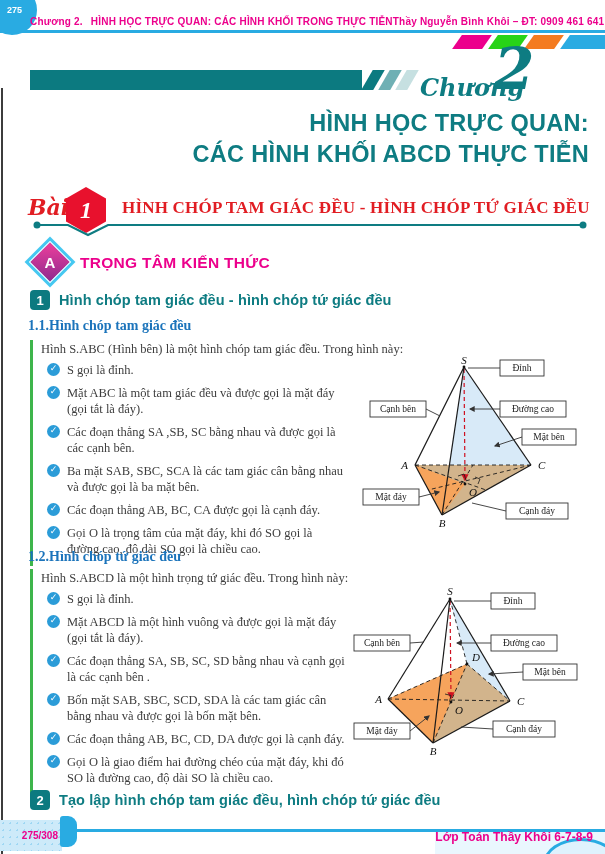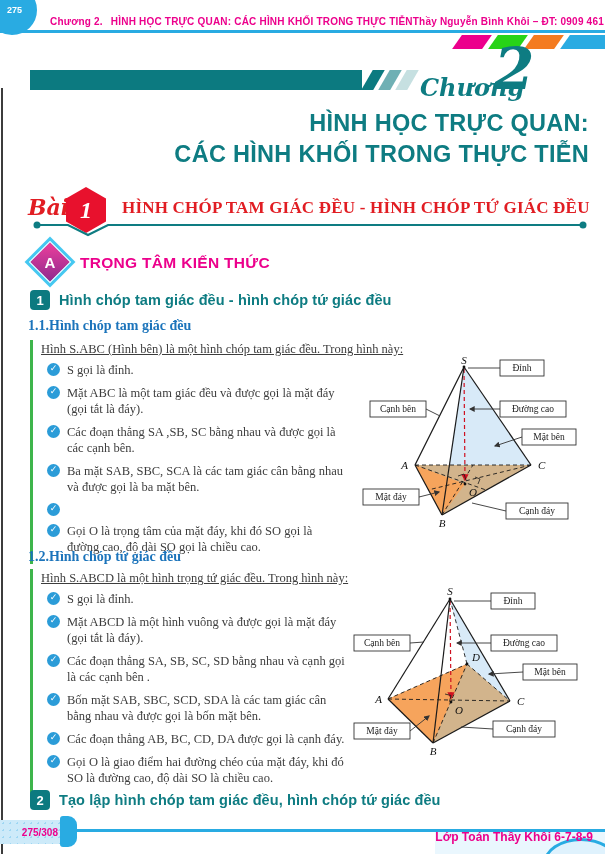--- a/index.html
+++ b/index.html
@@ -5,21 +5,21 @@
   html,body{margin:0;padding:0;background:#e9e9e9;}
   .page{position:relative;width:605px;height:854px;background:#fff;margin:0 auto;
         overflow:hidden;font-family:"Liberation Serif",serif;color:#3d3d3d;}
   
   .edge-line{position:absolute;left:1px;top:88px;bottom:0;width:2px;background:#3c3c3c;}
   
   .corner-badge{position:absolute;left:-16px;top:-18px;width:56px;height:56px;border-radius:50%;
         background:#29abe2;border:3px solid #fff;box-sizing:border-box;}
   .corner-badge span{position:absolute;left:20px;top:20px;color:#fff;
         font:700 9px "Liberation Sans",sans-serif;}
-  .crumbs{position:absolute;top:16px;left:50px;right:14px;display:flex;justify-content:space-between;
+  .crumbs{position:absolute;top:16px;left:30px;right:14px;display:flex;justify-content:space-between;
         color:#ec008c;font:700 10px "Liberation Sans",sans-serif;letter-spacing:.2px;white-space:nowrap;}
   .crumb-left{display:flex;gap:8px;}
   .topline{position:absolute;top:30px;left:0;right:0;height:2.5px;background:#29abe2;}
   .ribbons{position:absolute;top:35px;right:-6px;display:flex;gap:6px;}
   .rib{width:30px;height:14px;transform:skewX(-35deg);}
   .rib.m{background:#ec008c}.rib.g{background:#27d317}.rib.o{background:#f47b20}
   .rib.b{background:#29abe2;width:46px;}
   
   .banner-row{position:absolute;top:70px;left:30px;display:flex;align-items:center;gap:5px;}
   .banner-bar{width:332px;height:20px;background:#0c7a80;}
@@ -58,21 +58,21 @@
         display:flex;align-items:center;justify-content:center;
         font:700 13px "Liberation Sans",sans-serif;}
   .sec-title{color:#0e7c82;font:700 14.5px "Liberation Sans",sans-serif;letter-spacing:.1px;}
   .sub-head{position:absolute;left:28px;color:#1c74bb;font:700 14px "Liberation Serif",serif;
         display:flex;gap:0;}
   .h11{top:318px}.h12{top:549px}
   
   .kblock{position:absolute;left:30px;width:414px;border-left:3px solid #3eb54b;
         padding:1px 0 2px 8px;box-sizing:border-box;}
   .kb1{top:340px}.kb2{top:569px}
-  .intro{font-size:12.5px;line-height:1.3;width:402px;text-decoration:underline;}
+  .intro{font-size:12.5px;line-height:1.3;width:402px;}
   .kb-list{list-style:none;margin:5px 0 0 6px;padding:0;width:300px;}
   .kb-list li{display:flex;gap:7px;margin-bottom:7px;}
   .check{width:13px;height:13px;border-radius:50%;background:#2b9cd8;color:#fff;flex:none;
         margin-top:1px;text-align:center;line-height:13px;
         font:700 9px "DejaVu Sans",sans-serif;}
   .btxt{font-size:12.5px;line-height:1.28;}
   
   .diagram{position:absolute;}
   .dg1{top:356px;left:358px;width:240px;height:176px;}
   .dg2{top:575px;left:352px;width:248px;height:205px;}
@@ -80,21 +80,21 @@
   .vlabel{font-style:italic;font-size:11px;fill:#111;}
   .boxlabel{font-size:9.5px;fill:#222;}
   .callout-rect{fill:#fff;stroke:#333;stroke-width:0.9;}
   .conn{stroke:#333;stroke-width:0.9;fill:none;}
   .edge{stroke:#1a1a1a;stroke-width:1.2;fill:none;}
   .hidden-edge{stroke:#1a1a1a;stroke-width:0.9;fill:none;stroke-dasharray:4 3;}
   .height-line{stroke:#cf1020;stroke-width:1.2;fill:none;stroke-dasharray:4 3;}
   .angle-mark{stroke:#1a1a1a;stroke-width:0.8;fill:none;}
   
   .foot-line{position:absolute;top:829px;left:76px;right:0;height:2.5px;background:#29abe2;}
-  .foot-ribbon{position:absolute;left:0;top:820px;width:62px;height:24px;background:#cdeaf9;
+  .foot-ribbon{position:absolute;left:0;top:820px;width:62px;height:31px;background:#cdeaf9;
         background-image:radial-gradient(#9ed7f3 1px,transparent 1px);background-size:7px 7px;
         display:flex;align-items:center;justify-content:flex-end;padding-right:4px;box-sizing:border-box;}
   .foot-ribbon span{color:#ec008c;font:700 10px "Liberation Sans",sans-serif;}
   .foot-fold{position:absolute;left:60px;top:816px;width:17px;height:31px;background:#29abe2;
         border-radius:3px 9px 9px 3px;}
   .foot-wash{position:absolute;right:0;top:829px;width:170px;height:25px;background:#eaf7fe;}
   .foot-arc{position:absolute;right:-14px;top:838px;width:70px;height:46px;background:#dff2fd;
         border:3px solid #29abe2;border-radius:50%;}
   .foot-brand{position:absolute;right:12px;top:830px;color:#ec008c;z-index:3;
         font:700 12px "Liberation Sans",sans-serif;white-space:nowrap;}
@@ -126,21 +126,21 @@
 
   <div class="banner-row">
     <div class="banner-bar"></div>
     <div class="stripe s1"></div>
     <div class="stripe s2"></div>
     <div class="stripe s3"></div>
   </div>
   <div class="chuong-script">Chương</div>
   <div class="chapter-num">2</div>
   <div class="chapter-title ct1">HÌNH HỌC TRỰC QUAN:</div>
-  <div class="chapter-title ct2">CÁC HÌNH KHỐI TRONG THỰC TIỄN</div>
+  <div class="chapter-title ct2">CÁC HÌNH KHỐI ABCD THỰC TIỄN</div>
 
   <div class="bai-word">Bài</div>
   <div class="hexagon">
     <span>1</span>
   </div>
   <div class="lesson-title">HÌNH CHÓP TAM GIÁC ĐỀU - HÌNH CHÓP TỨ GIÁC ĐỀU</div>
   <svg class="lesson-rule" width="562" height="24" viewBox="0 0 562 24">
     <circle cx="7" cy="11" r="3.5" fill="#0e7c82"></circle>
     <polyline points="7,11 38,11 58,21 78,11 553,11" fill="none" stroke="#0e7c82" stroke-width="2.2"></polyline>
     <circle cx="553" cy="11" r="3.5" fill="#0e7c82"></circle>
@@ -177,20 +177,21 @@
       <li>
           <span class="check">✓</span>
           <span class="btxt">Các đoạn thẳng SA ,SB, SC bằng nhau và được gọi là các cạnh bên.</span>
         </li>
       <li>
           <span class="check">✓</span>
           <span class="btxt">Ba mặt SAB, SBC, SCA là các tam giác cân bằng nhau và được gọi là ba mặt bên.</span>
         </li>
       <li>
           <span class="check">✓</span>
+          <span class="btxt">Các đoạn thẳng AB, BC, CA được gọi là cạnh đáy.</span>
         </li>
       <li>
           <span class="check">✓</span>
           <span class="btxt">Gọi O là trọng tâm của mặt đáy, khi đó SO gọi là đường cao, độ dài SO gọi là chiều cao.</span>
         </li>
     </ul>
   </div>
 
   <div class="diagram dg1">
     <svg width="240" height="176" viewBox="0 0 240 176">

